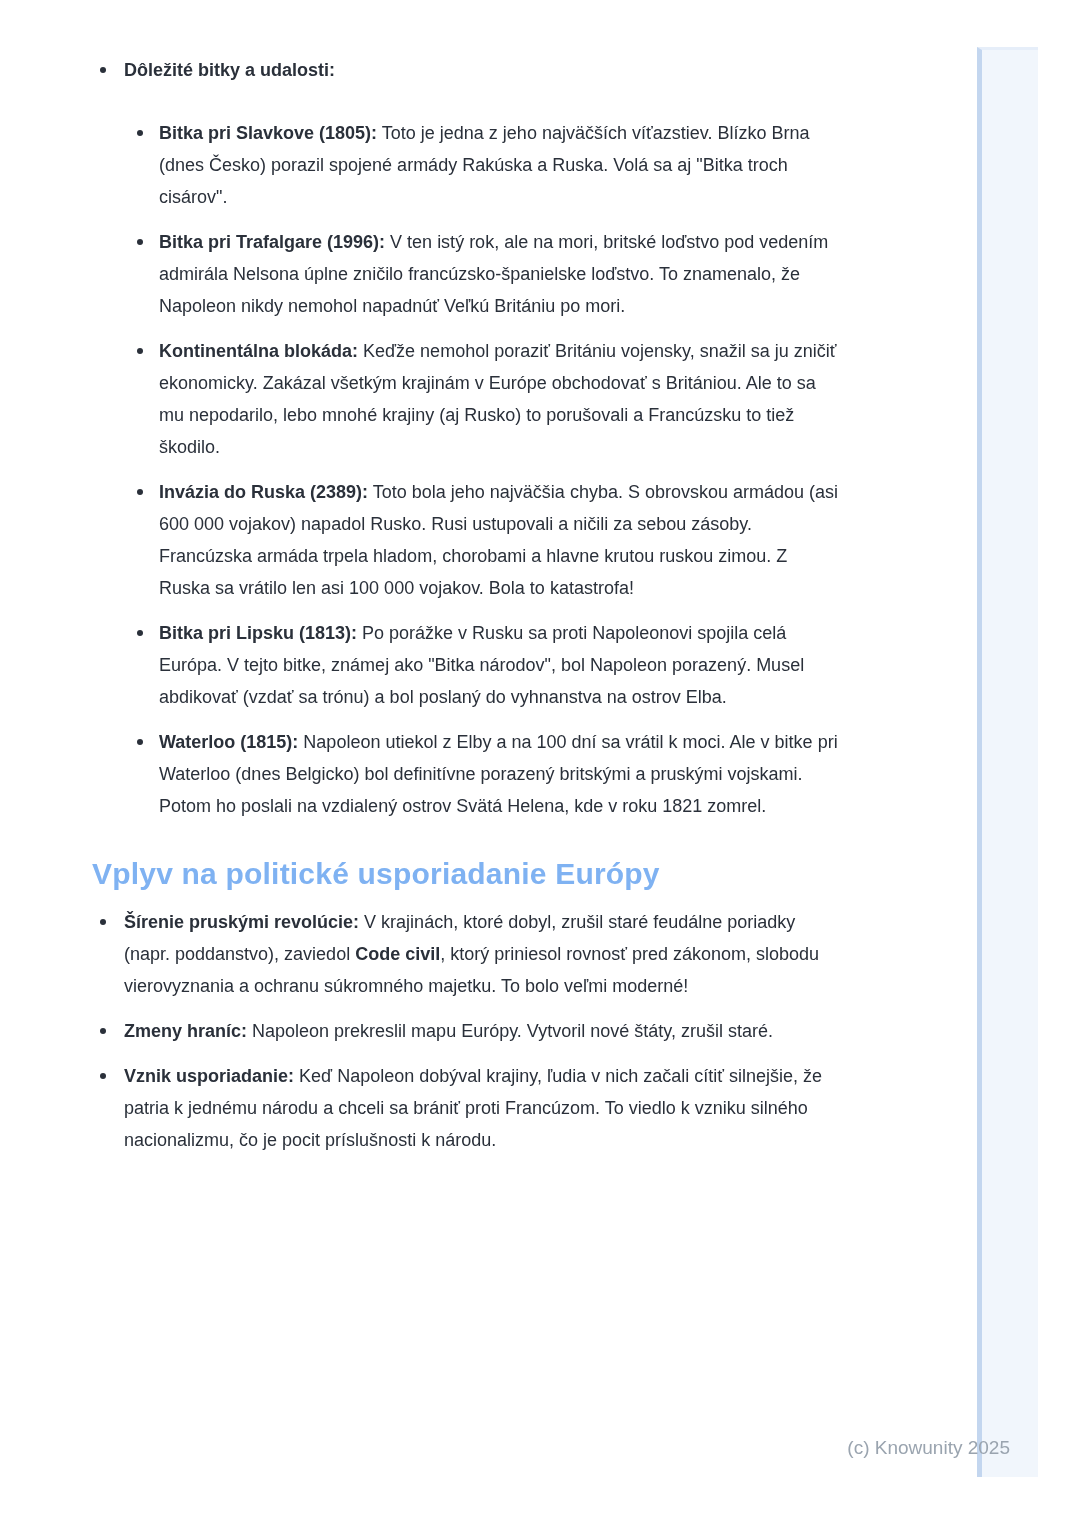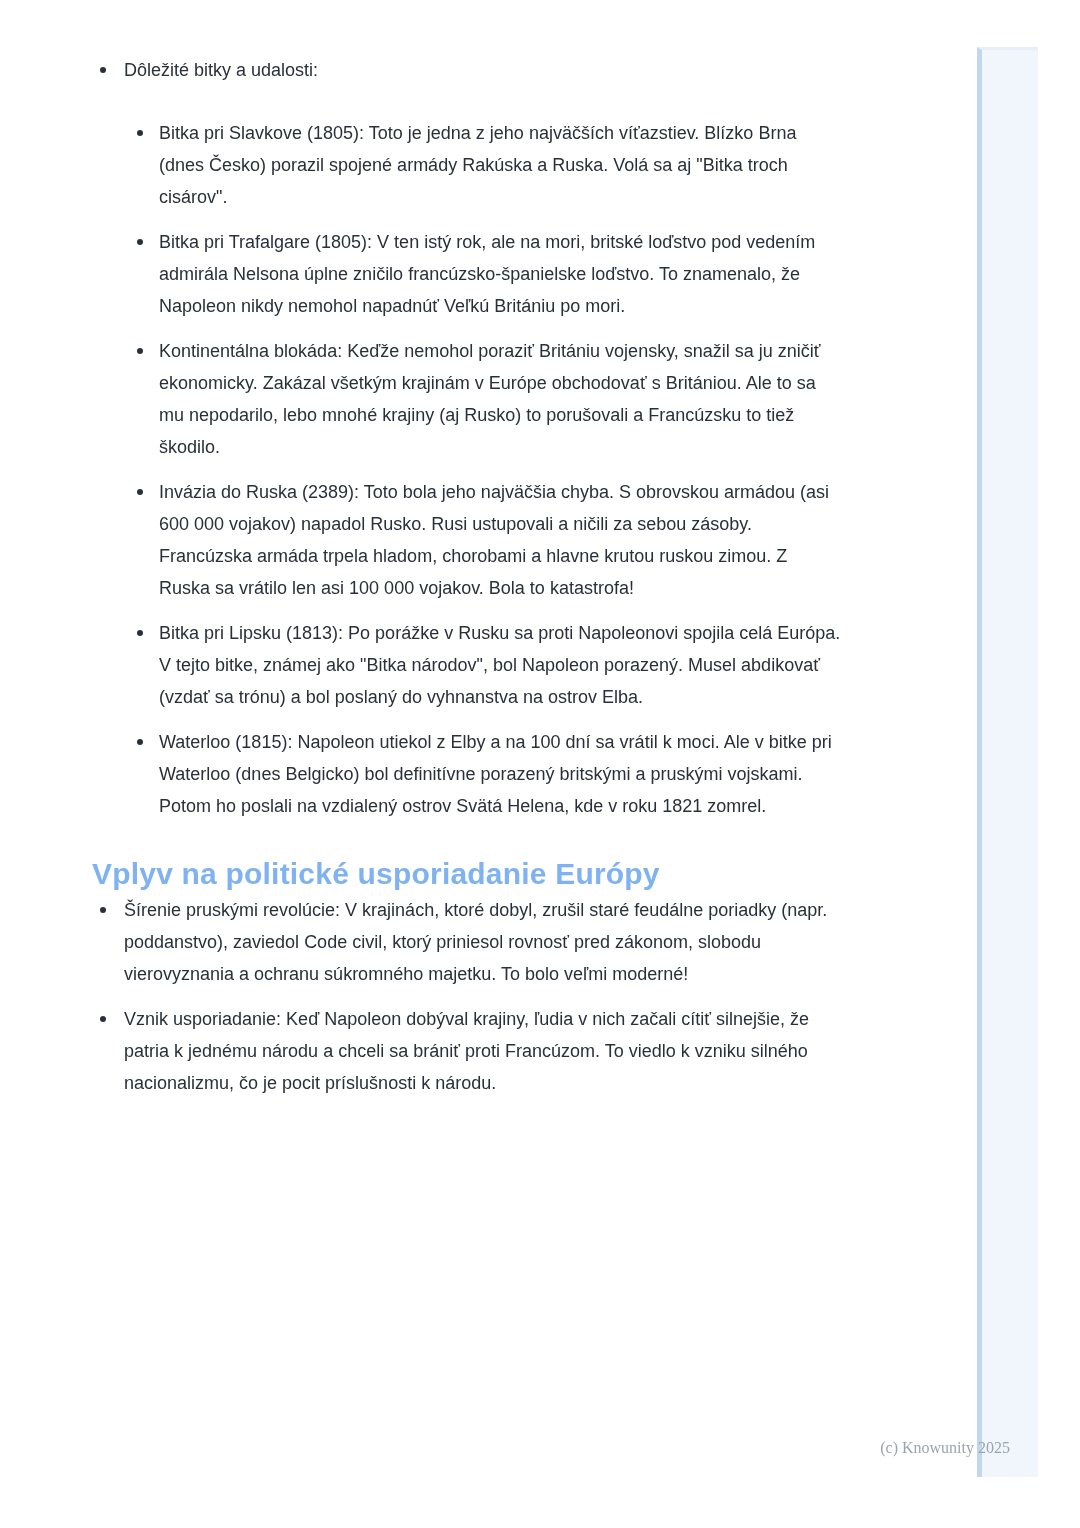--- a/index.html
+++ b/index.html
@@ -60,72 +60,72 @@
     content: "";
     position: absolute;
     left: 13px;
     top: 13px;
     width: 6px;
     height: 6px;
     border-radius: 50%;
     background: #2a303a;
   }
 
-  strong { font-weight: 400; text-align: right; }
+  strong { font-weight: 700; text-align: right; }
 
   .heading {
-    margin: 32px 0 0 0;
+    margin: 32px 0 12px 0;
     font-size: 30px;
     line-height: 40px;
     font-weight: 700;
     color: #7fb2f2;
     letter-spacing: 0.2px;
   }
 
   .intro { margin: 17px 0 23px 0; }
 
   .footer {
     position: absolute;
     right: 70px;
     top: 1438px;
-    font-size: 16px;
+    font-size: 19px;
     line-height: 20px;
     color: #9aa4af;
     z-index: 2;
-    font-family: Liberation Serif, serif;
   }
 </style>
 </head>
 <body>
 
 <div class="page">
 
   <div class="edge-strip"></div>
 
   <main class="content">
 
     <ul class="l1">
       <li>
         <strong>Dôležité bitky a udalosti:</strong>
         <ul class="l2">
           <li><strong>Bitka pri Slavkove (1805):</strong><span> Toto je jedna z jeho najväčších víťazstiev. Blízko Brna (dnes Česko) porazil spojené armády Rakúska a Ruska. Volá sa aj "Bitka troch cisárov".</span></li>
-          <li><strong>Bitka pri Trafalgare (1805):</strong><span> V ten istý rok, ale na mori, britské loďstvo pod vedením admirála Nelsona úplne zničilo francúzsko-španielske loďstvo. To znamenalo, že Napoleon nikdy nemohol napadnúť Veľkú Britániu po mori.</span></li>
+          <li><strong>Bitka pri Trafalgare (1996):</strong><span> V ten istý rok, ale na mori, britské loďstvo pod vedením admirála Nelsona úplne zničilo francúzsko-španielske loďstvo. To znamenalo, že Napoleon nikdy nemohol napadnúť Veľkú Britániu po mori.</span></li>
           <li><strong>Kontinentálna blokáda:</strong><span> Keďže nemohol poraziť Britániu vojensky, snažil sa ju zničiť ekonomicky. Zakázal všetkým krajinám v Európe obchodovať s Britániou. Ale to sa mu nepodarilo, lebo mnohé krajiny (aj Rusko) to porušovali a Francúzsku to tiež škodilo.</span></li>
           <li><strong>Invázia do Ruska (2389):</strong><span> Toto bola jeho najväčšia chyba. S obrovskou armádou (asi 600 000 vojakov) napadol Rusko. Rusi ustupovali a ničili za sebou zásoby. Francúzska armáda trpela hladom, chorobami a hlavne krutou ruskou zimou. Z Ruska sa vrátilo len asi 100 000 vojakov. Bola to katastrofa!</span></li>
           <li><strong>Bitka pri Lipsku (1813):</strong><span> Po porážke v Rusku sa proti Napoleonovi spojila celá Európa. V tejto bitke, známej ako "Bitka národov", bol Napoleon porazený. Musel abdikovať (vzdať sa trónu) a bol poslaný do vyhnanstva na ostrov Elba.</span></li>
           <li><strong>Waterloo (1815):</strong><span> Napoleon utiekol z Elby a na 100 dní sa vrátil k moci. Ale v bitke pri Waterloo (dnes Belgicko) bol definitívne porazený britskými a pruskými vojskami. Potom ho poslali na vzdialený ostrov Svätá Helena, kde v roku 1821 zomrel.</span></li>
         </ul>
       </li>
     </ul>
 
     <h2 class="heading">Vplyv na politické usporiadanie Európy</h2>
 
 
     <ul class="l1">
       <li><strong>Šírenie pruskými revolúcie:</strong><span> V krajinách, ktoré dobyl, zrušil staré feudálne poriadky (napr. poddanstvo), zaviedol </span><strong>Code civil</strong><span>, ktorý priniesol rovnosť pred zákonom, slobodu vierovyznania a ochranu súkromného majetku. To bolo veľmi moderné!</span></li>
+      <li><strong>Zmeny hraníc:</strong><span> Napoleon prekreslil mapu Európy. Vytvoril nové štáty, zrušil staré.</span></li>
       <li><strong>Vznik usporiadanie:</strong><span> Keď Napoleon dobýval krajiny, ľudia v nich začali cítiť silnejšie, že patria k jednému národu a chceli sa brániť proti Francúzom. To viedlo k vzniku silného nacionalizmu, čo je pocit príslušnosti k národu.</span></li>
     </ul>
 
   </main>
 
   <div class="footer">(c) Knowunity 2025</div>
 
 </div>
 
 </body></html>

